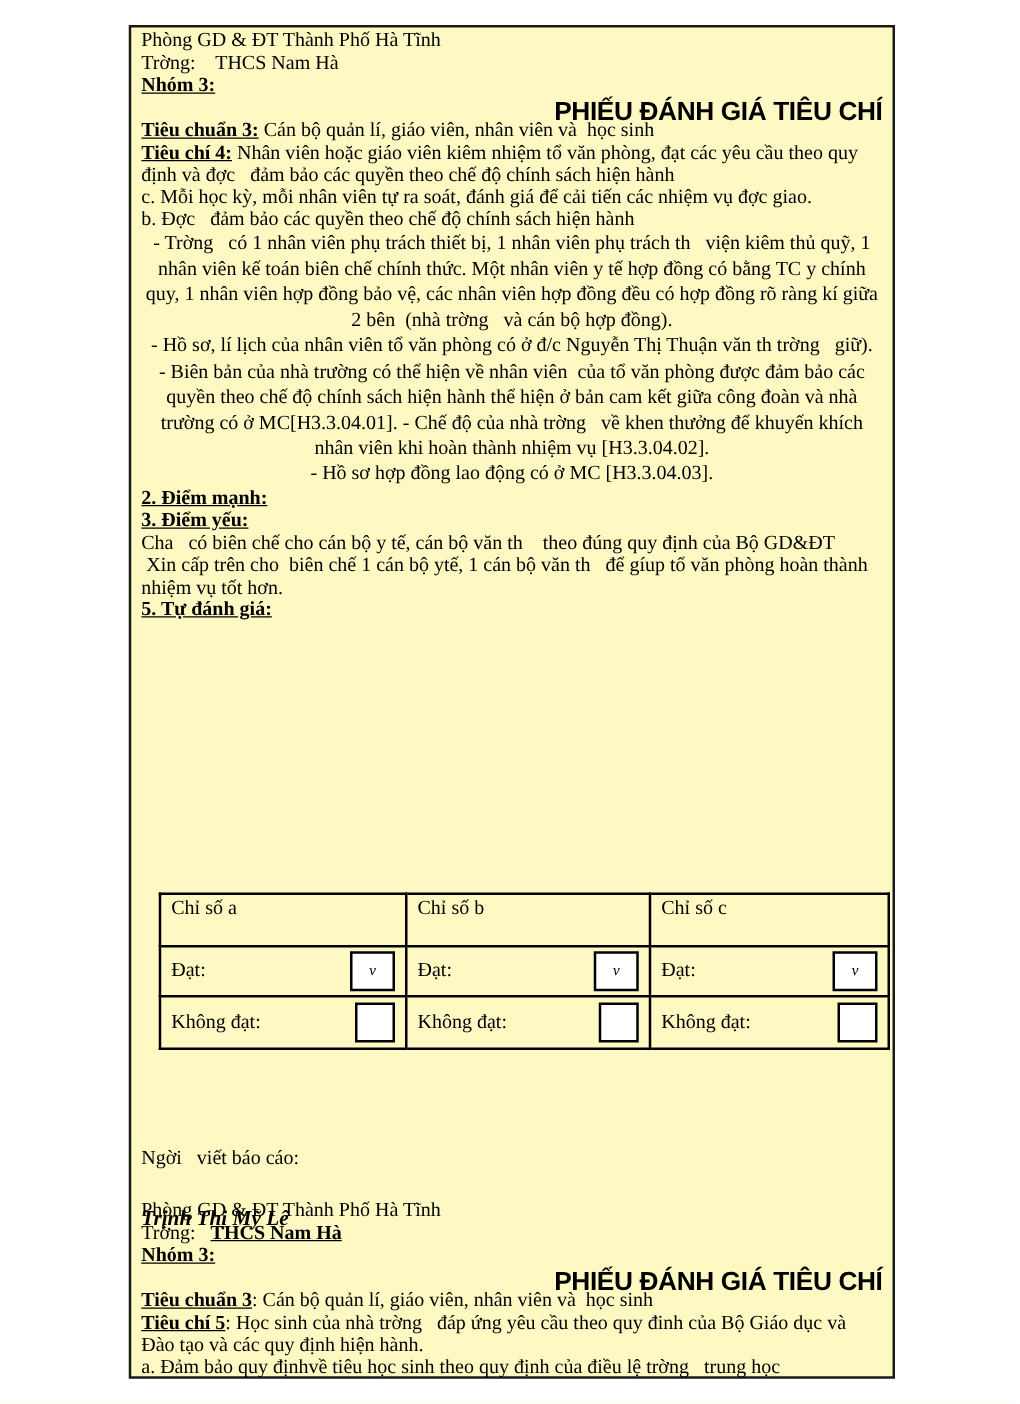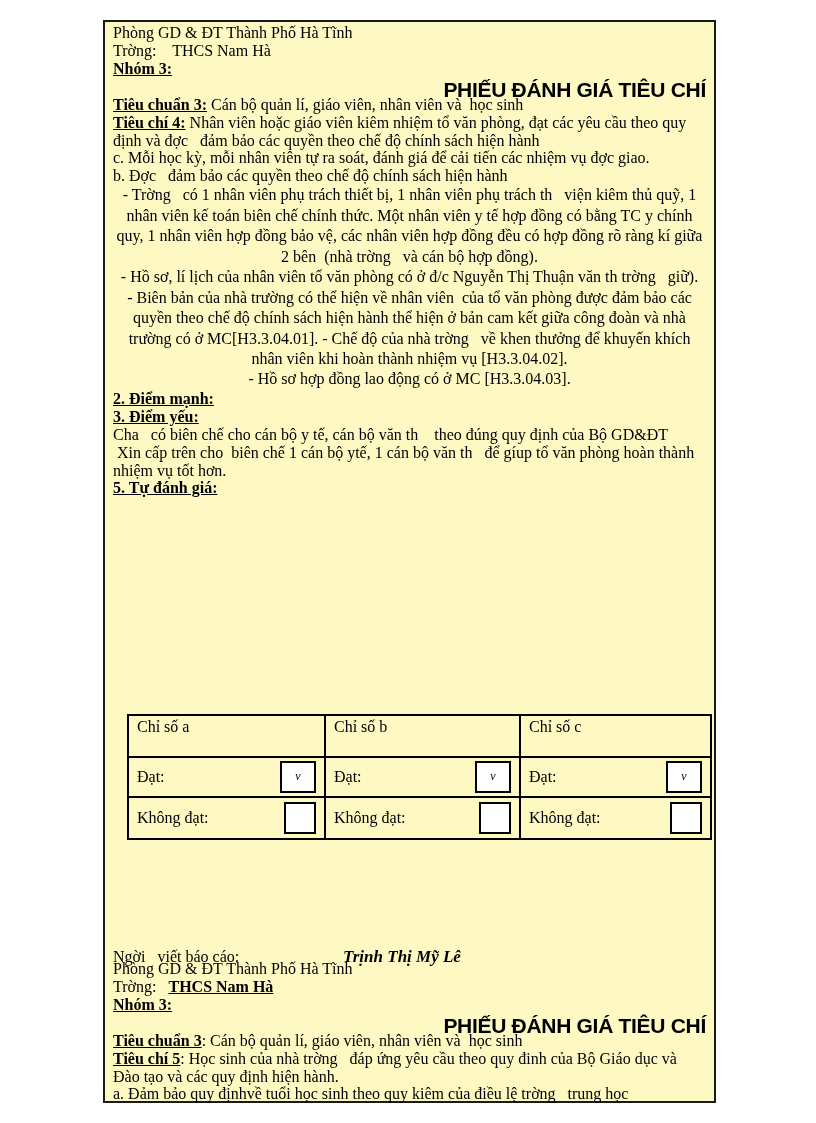--- a/index.html
+++ b/index.html
@@ -38,21 +38,21 @@
     font-style:italic;box-sizing:content-box;flex:0 0 auto;
   }
   .cb-sm{width:28px;height:28px;}
   
   .s52{position:absolute;top:796px;left:8px;right:8px;}
   .s52 .row{display:flex;align-items:flex-start;}
   .s52 .lab{width:132px;font-size:16px;line-height:1.12;white-space:pre-wrap;}
   .row1{margin-top:3px;}
   .row2{margin-top:17px;}
   
-  .reporter{position:absolute;top:896px;left:8px;right:8px;display:flex;align-items:baseline;}
+  .reporter{position:absolute;top:896px;left:8px;right:8px;display:flex;align-items:baseline;flex-direction:column;}
   .reporter .lab{width:230px;font-size:16px;white-space:pre-wrap;}
   .sig{font-weight:bold;font-style:italic;font-size:17px;white-space:pre-wrap;margin-top:29px;}
   
   .form2{position:absolute;top:938px;left:8px;right:8px;}
 </style>
 </head>
 <body>
 
 <div class="frame">
 
@@ -149,16 +149,16 @@
 
   <div class="form2">
     <div class="l">Phòng GD &amp; ĐT Thành Phố Hà Tĩnh</div>
     <div class="l"><span>Trờng:   </span><span class="b">THCS Nam Hà</span></div>
     <div class="l b">Nhóm 3:</div>
 
     <div class="doc-title">PHIẾU ĐÁNH GIÁ TIÊU CHÍ</div>
 
     <div class="l"><span class="b">Tiêu chuẩn 3</span><span>: Cán bộ quản lí, giáo viên, nhân viên và  học sinh</span></div>
     <div class="l"><span class="b">Tiêu chí 5</span><span>: Học sinh của nhà trờng   đáp ứng yêu cầu theo quy đinh của Bộ Giáo dục và Đào tạo và các quy định hiện hành.</span></div>
-    <div class="l">a. Đảm bảo quy địnhvề tuổi học sinh theo quy kiêm của điều lệ trờng   trung học</div>
+    <div class="l">a. Đảm bảo quy địnhvề tiêu học sinh theo quy định của điều lệ trờng   trung học</div>
   </div>
 
 </div>
 
 </body></html>

